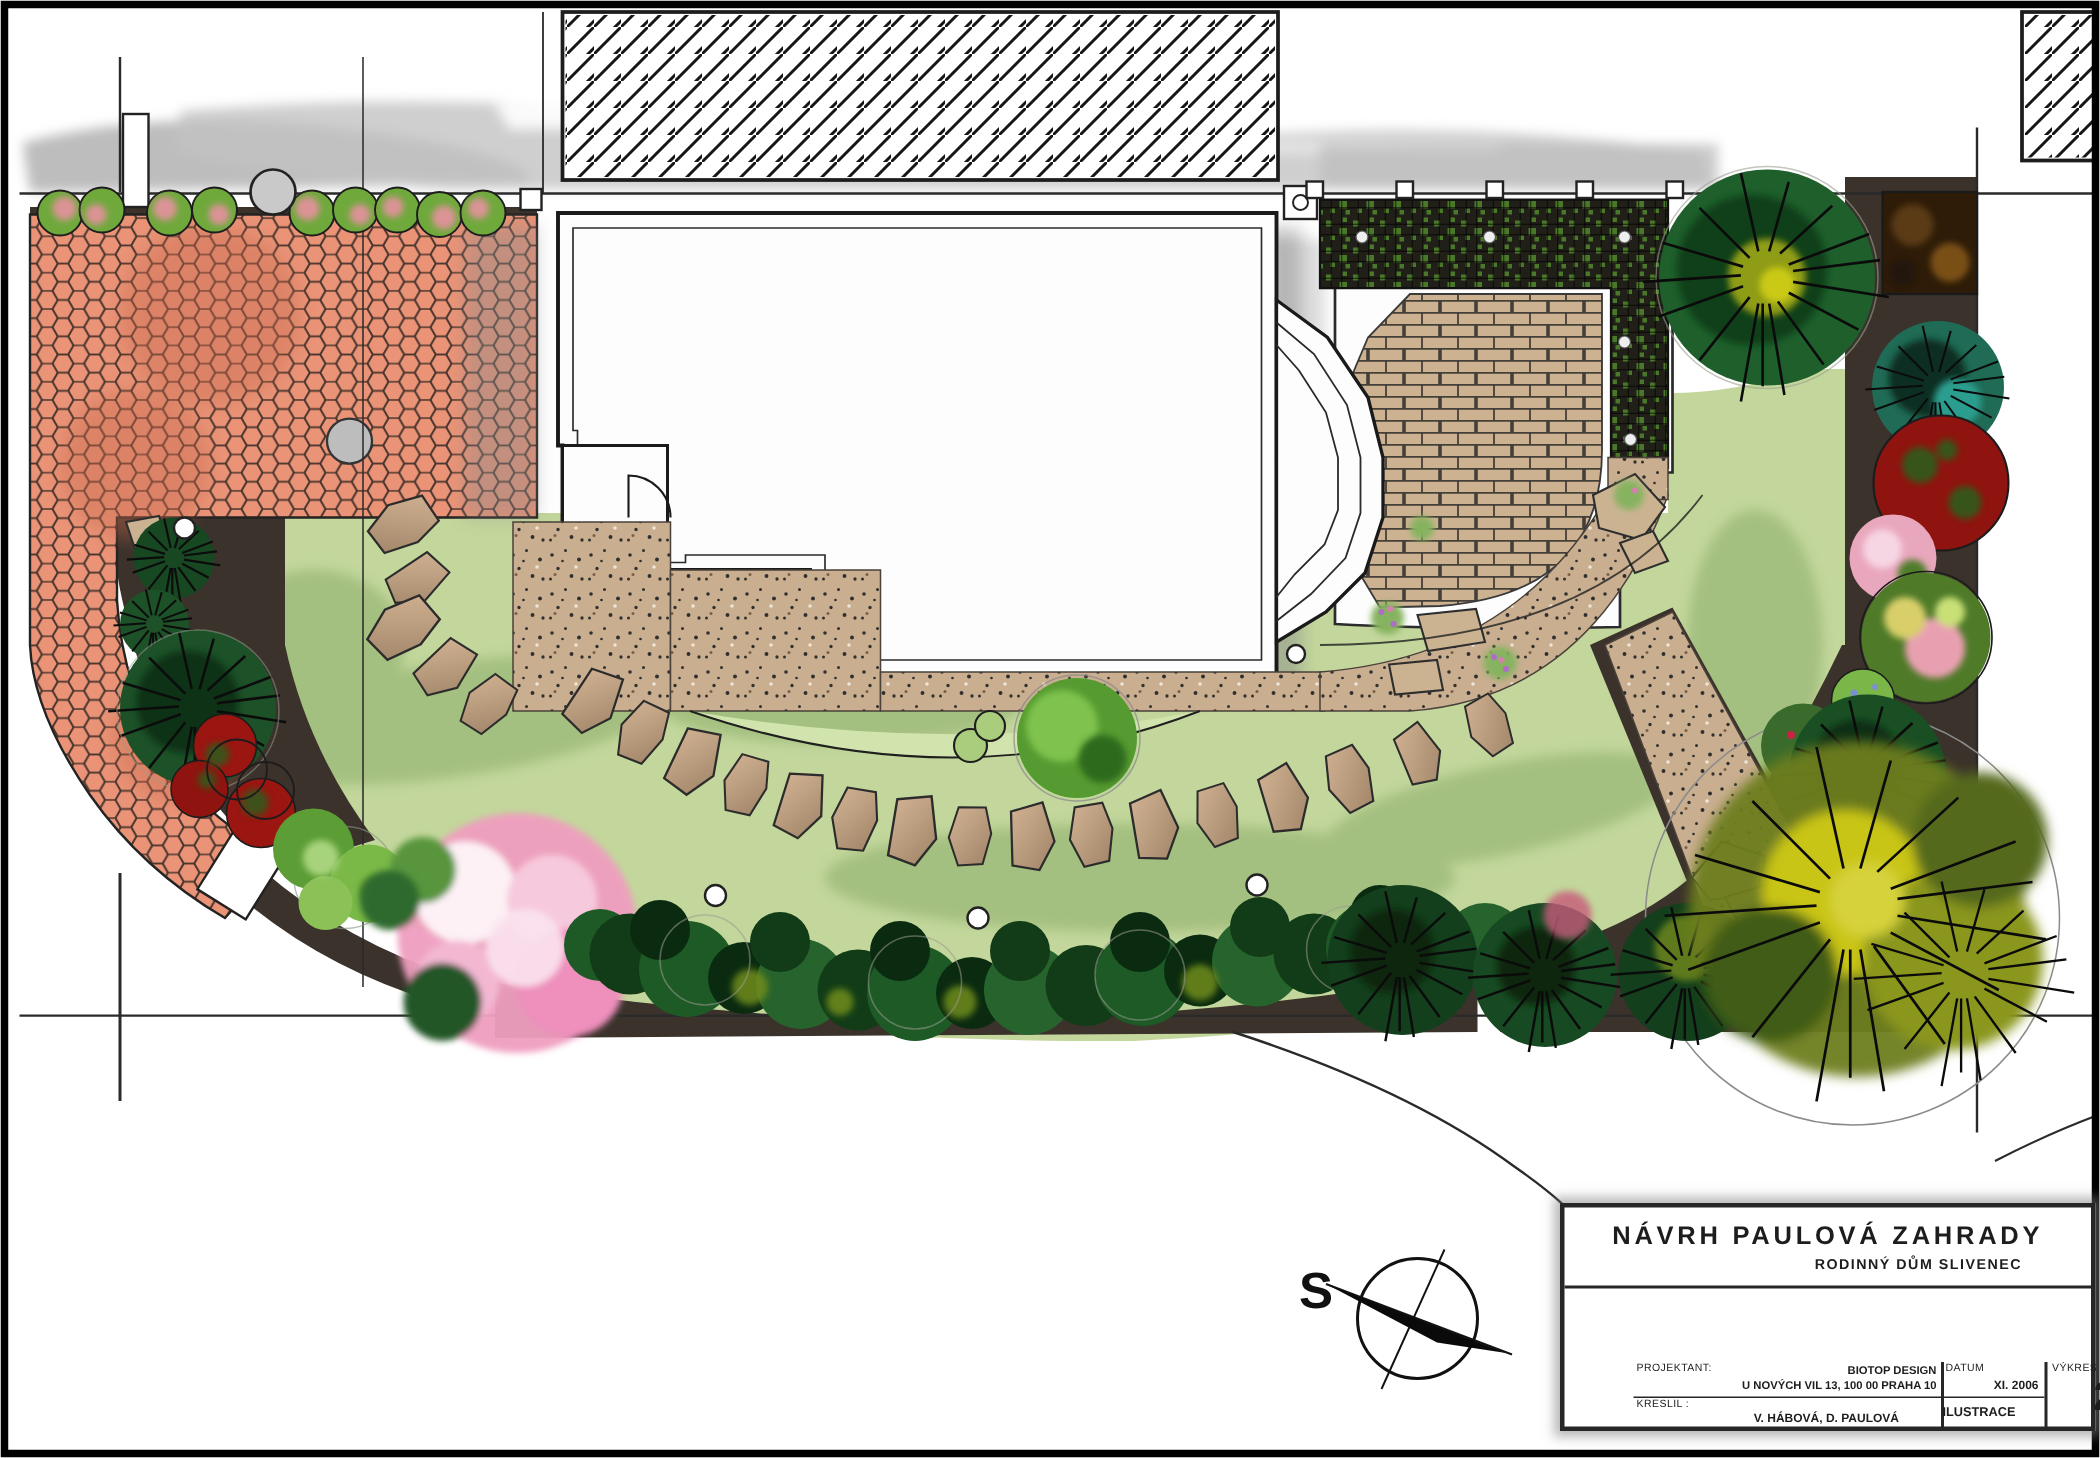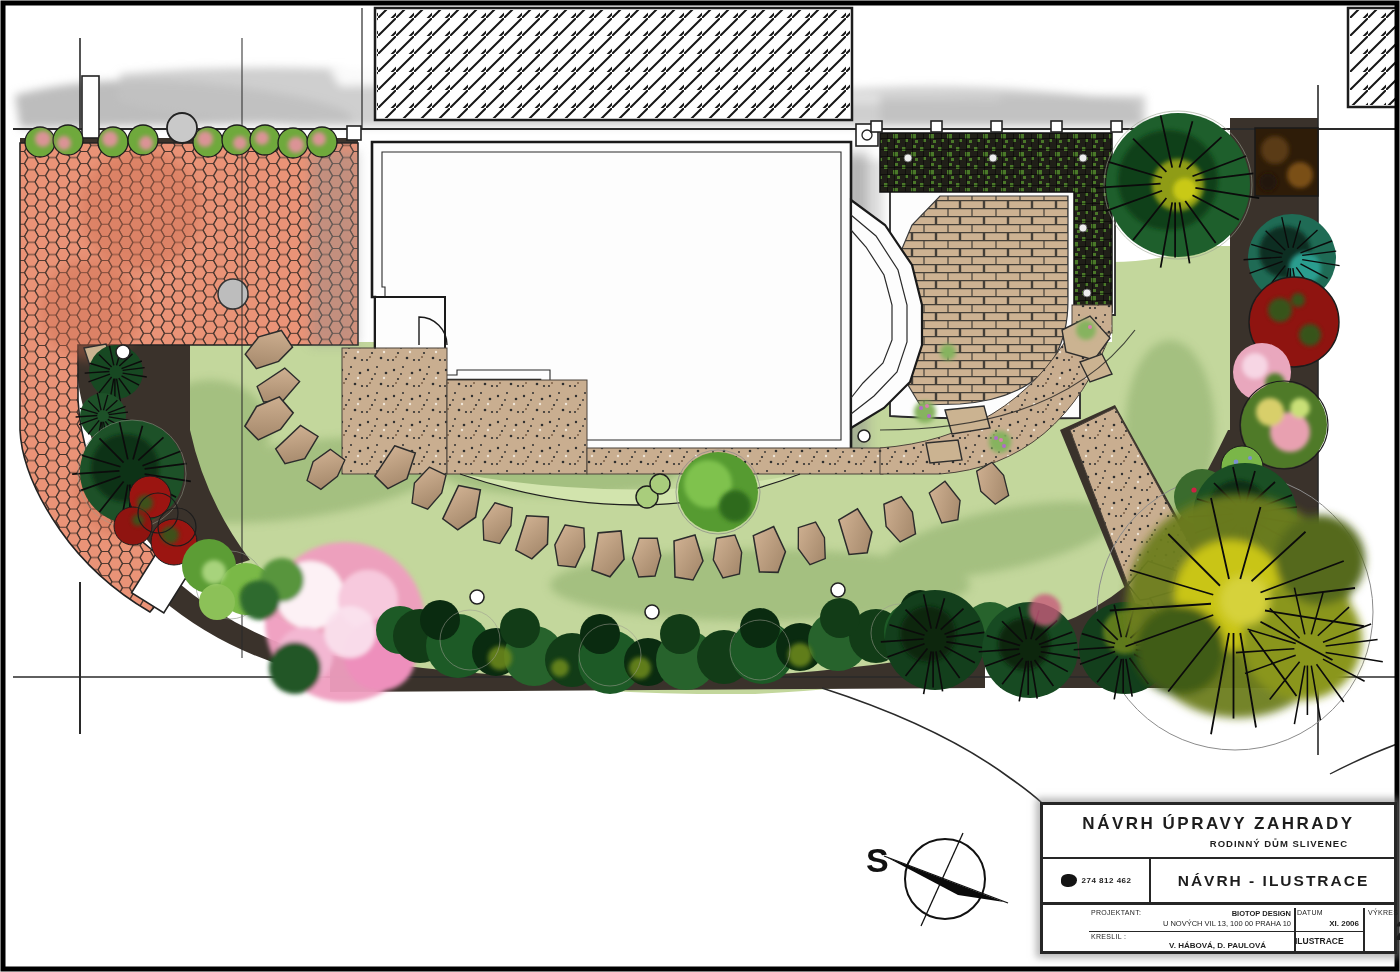--- a/index.html
+++ b/index.html
@@ -25,21 +25,21 @@
                 display:flex;align-items:center;justify-content:center;}
   .tb-name{font-size:15.5px;font-weight:bold;letter-spacing:2px;}
   .tb-r3{position:absolute;left:0;top:103px;width:100%;height:46px;margin-left:46px;}
   .tb-c1{position:absolute;left:0;top:0;width:207px;height:100%;border-right:2px solid #262626;}
   .tb-c2{position:absolute;left:206px;top:0;width:70px;height:100%;border-right:2px solid #262626;}
   .tb-c3{position:absolute;left:277px;top:0;width:74px;height:100%;}
   .tb-sub-a{position:absolute;left:0;top:0;width:100%;height:24px;border-bottom:1.5px solid #262626;}
   .tb-sub-b{position:absolute;left:0;top:24px;width:100%;height:22px;}
   .tb-lab{position:absolute;left:2px;top:1px;font-size:7px;letter-spacing:.3px;}
   .tb-firm{position:absolute;right:3px;top:1px;font-size:7.5px;font-weight:bold;}
-  .tb-addr{position:absolute;right:3px;top:11px;font-size:7.5px;}
+  .tb-addr{position:absolute;right:3px;top:11px;font-size:7.5px;font-weight:bold;}
   .tb-authors{position:absolute;right:28px;top:9px;font-size:8px;font-weight:bold;}
   .tb-datval{position:absolute;right:4px;top:11px;font-size:8px;font-weight:bold;}
   .tb-ilu{position:absolute;left:0;top:4px;width:100%;text-align:left;font-size:8.5px;font-weight:bold;}
   .tb-num{position:absolute;left:0;top:8px;width:100%;text-align:center;font-size:27px;font-weight:bold;}
 </style>
 </head>
 <body>
 
 <div class="stage">
 
@@ -521,31 +521,22 @@
   <path d="M963,833 L921,926" stroke="#111" stroke-width="1.3"></path>
   <polygon points="886,857 1004,902 958,895" fill="#0a0a0a"></polygon>
   <text x="866" y="872" font-size="34" font-weight="600" fill="#111">S</text>
 </g>
 
 <rect x="3" y="3" width="1394" height="966" fill="none" stroke="#000" stroke-width="5"></rect>
 </svg>
 
 <div class="tb">
   <div class="tb-r1">
-    <div class="tb-title">NÁVRH ÚPRAVY ZAHRADY</div>
+    <div class="tb-title">NÁVRH PAULOVÁ ZAHRADY</div>
     <div class="tb-sub">RODINNÝ DŮM SLIVENEC</div>
-  </div>
-  <div class="tb-r2">
-    <div class="tb-logo-cell">
-      <span class="tb-logo"></span>
-      <span class="tb-phone">274 812 462</span>
-    </div>
-    <div class="tb-name-cell">
-      <span class="tb-name">NÁVRH - ILUSTRACE</span>
-    </div>
   </div>
   <div class="tb-r3">
     <div class="tb-c1">
       <div class="tb-sub-a">
         <span class="tb-lab">PROJEKTANT:</span>
         <span class="tb-firm">BIOTOP DESIGN</span>
         <span class="tb-addr">U NOVÝCH VIL 13, 100 00 PRAHA 10</span>
       </div>
       <div class="tb-sub-b">
         <span class="tb-lab">KRESLIL :</span>

